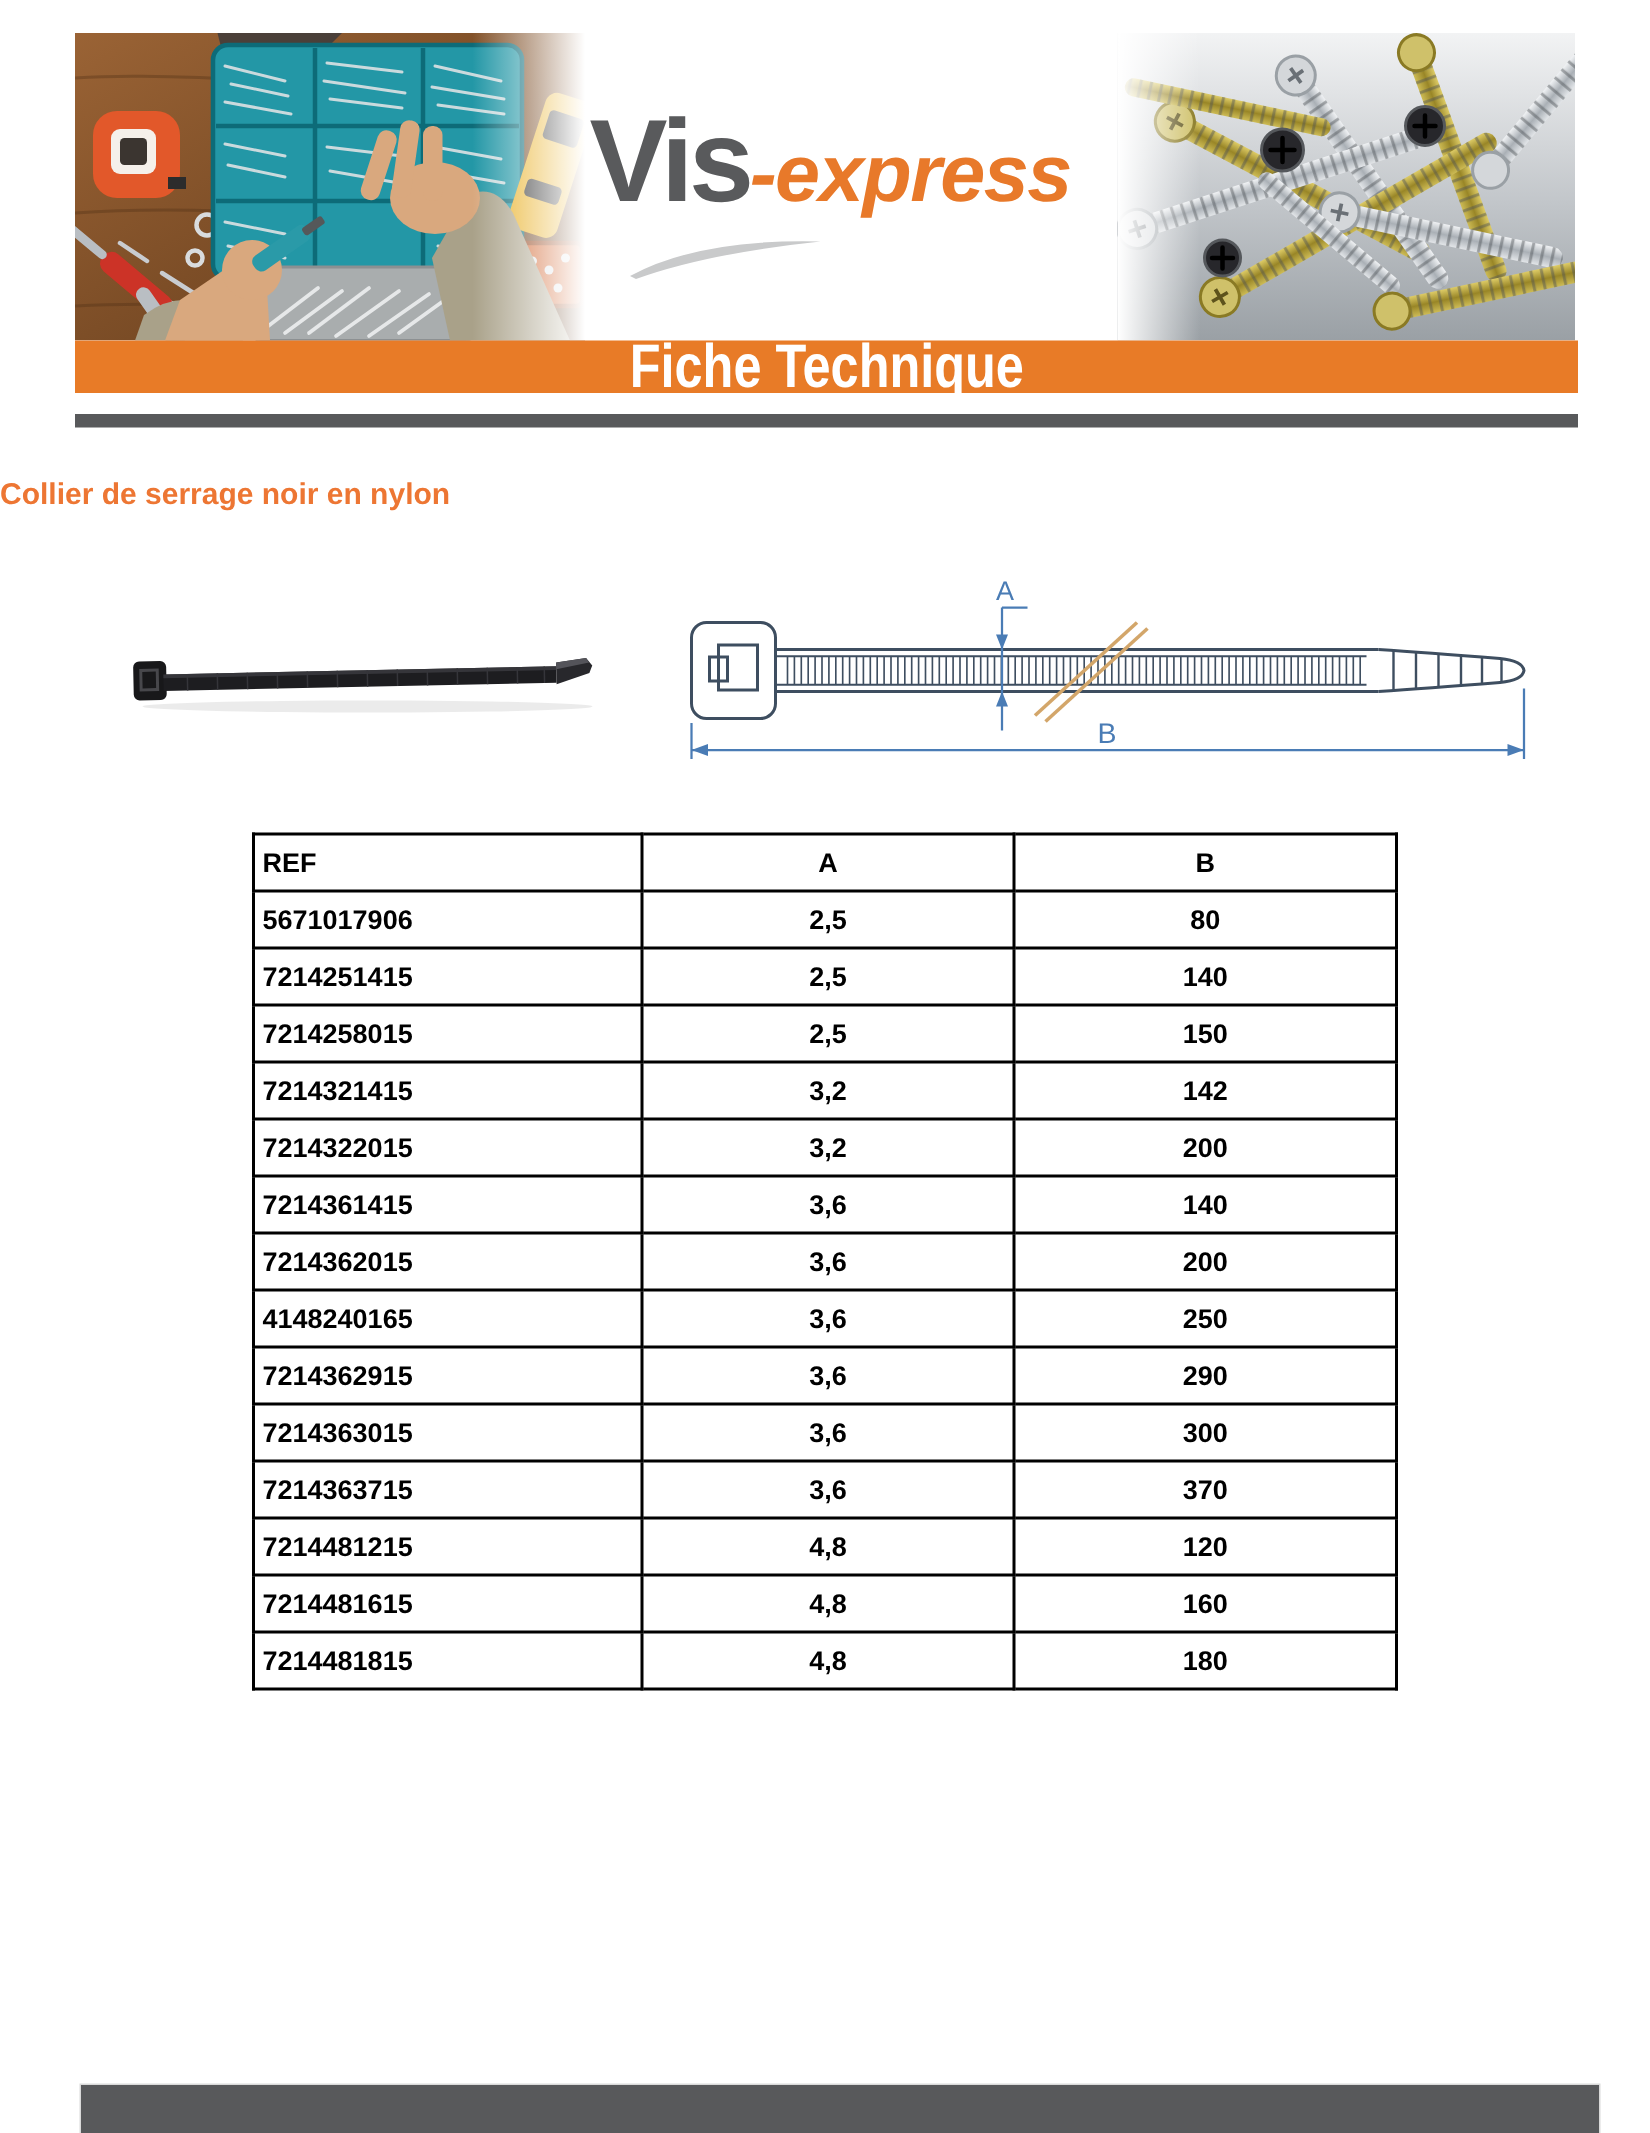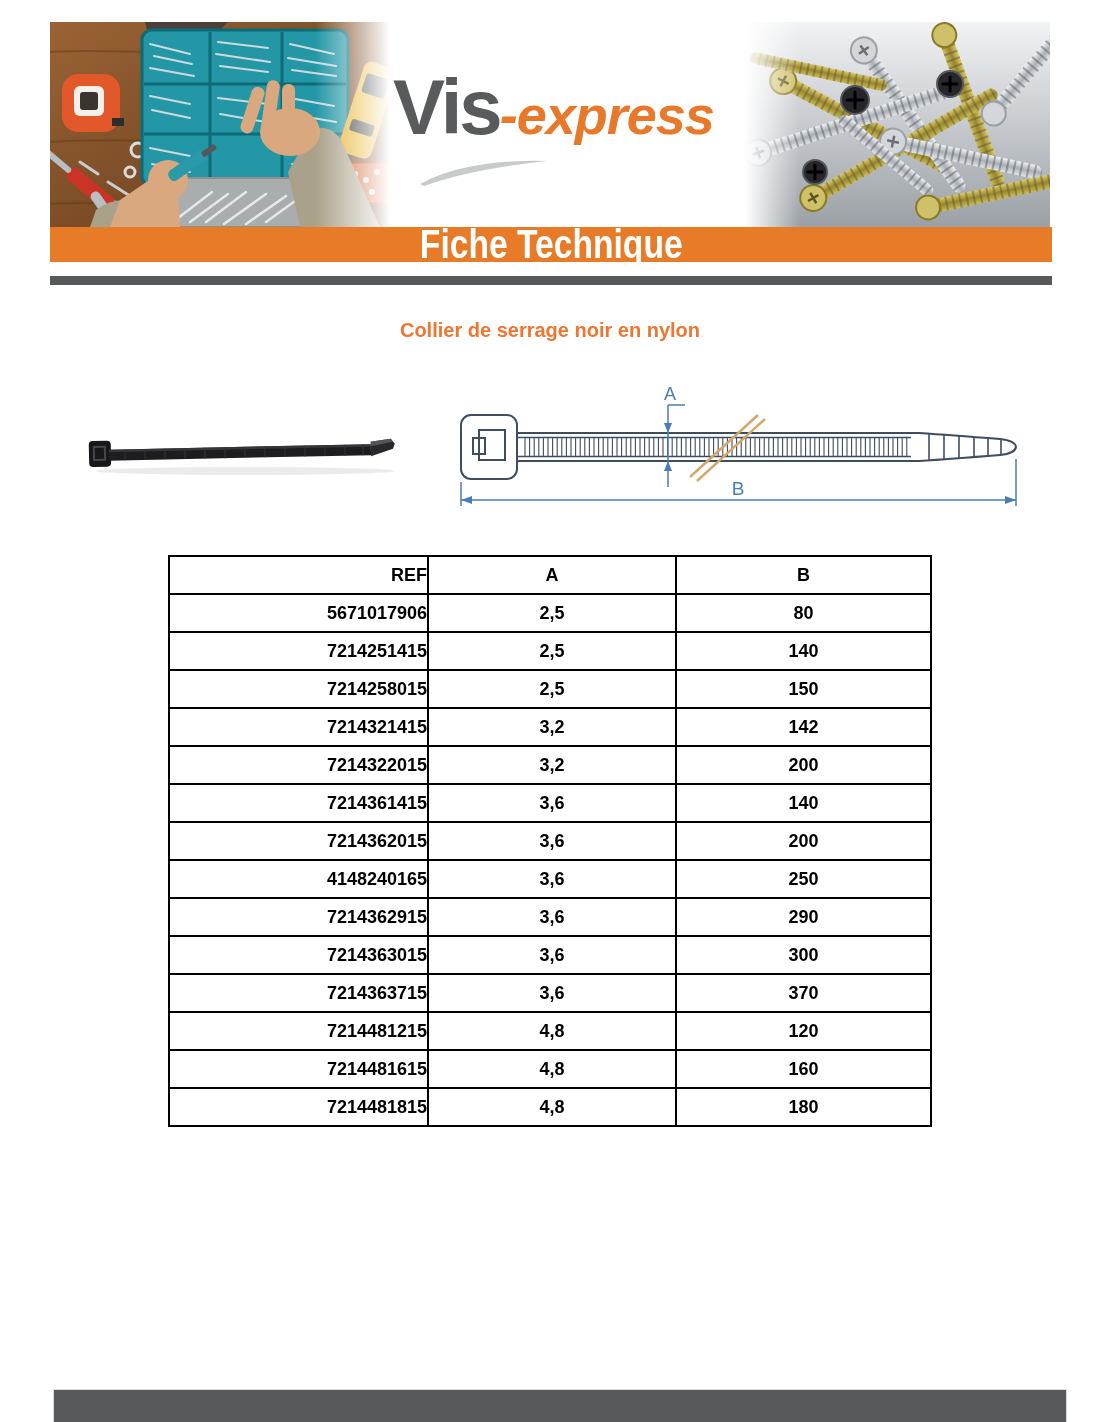--- a/index.html
+++ b/index.html
@@ -16,32 +16,32 @@
   .logo-vis{font-size:78px;font-weight:bold;color:#595a5c;letter-spacing:-3px;}
   .logo-express{font-size:54px;font-weight:bold;font-style:italic;color:#e8792a;letter-spacing:-1px;}
   .swoosh{align-self:flex-start;margin-left:26px;margin-top:2px;width:134px;height:32px;}
 
   .banner{position:absolute;left:50px;top:215px;width:1002px;height:35px;background:#e87b27;
           display:flex;align-items:center;justify-content:center;}
   .banner span{display:inline-block;transform:scaleX(.82);color:#fff;font-weight:bold;
                font-size:41px;letter-spacing:0;}
   .banner-underline{position:absolute;left:50px;top:264px;width:1002px;height:9px;background:#58595b;}
 
-  .product-title{position:absolute;left:0;top:307px;width:1100px;text-align:center;
+  .product-title{position:absolute;left:0;top:307px;width:1100px;
                  color:#ed7633;font-size:20px;font-weight:bold;}
 
   .tie-photo{position:absolute;left:85px;top:418px;width:315px;height:48px;}
   .tie-drawing{position:absolute;left:455px;top:372px;width:565px;height:140px;}
 
   
   table.spec{position:absolute;left:168px;top:543px;width:762px;border-collapse:collapse;
              table-layout:fixed;}
   table.spec th,table.spec td{border:2px solid #000;height:36px;font-size:18px;font-weight:bold;
              color:#000;text-align:center;padding:0;}
-  table.spec th.left,table.spec td.left{text-align:right;padding-left:25px;}
+  table.spec th.left,table.spec td.left{text-align:left;padding-left:5px;}
   table.spec col.c1{width:259px;} table.spec col.c2{width:248px;} table.spec col.c3{width:255px;}
 
   .footer-bar{position:absolute;left:54px;top:1378px;width:1012px;height:40px;background:#58595b;
               box-shadow:0 0 0 1px #d9d9d9;}
 </style>
 </head>
 <body>
 
 <div class="page">
 

